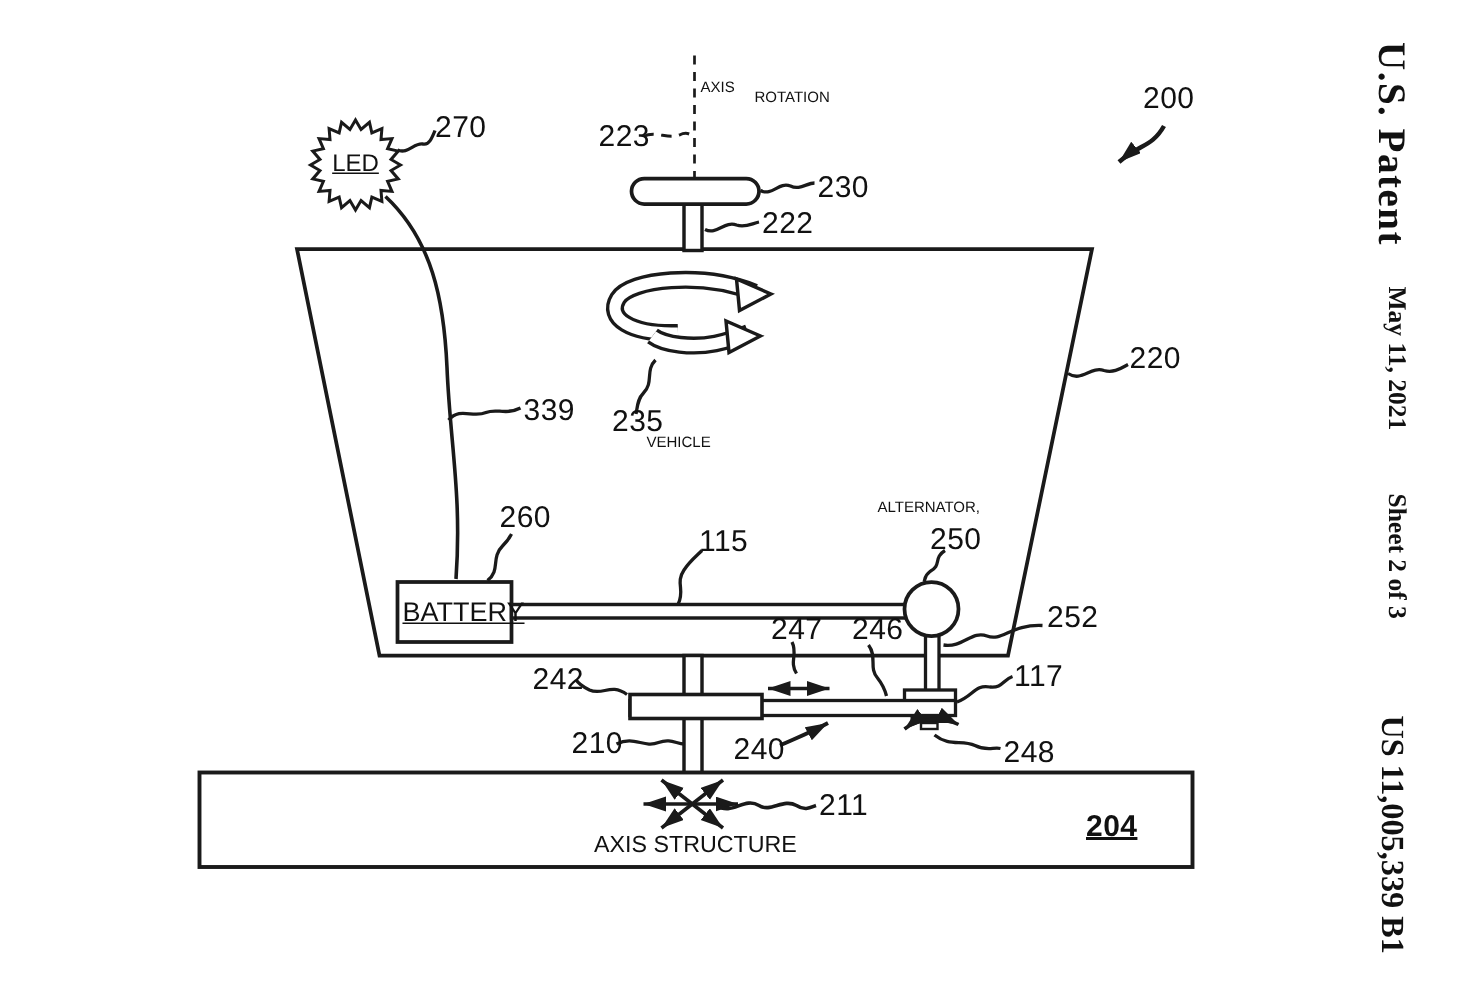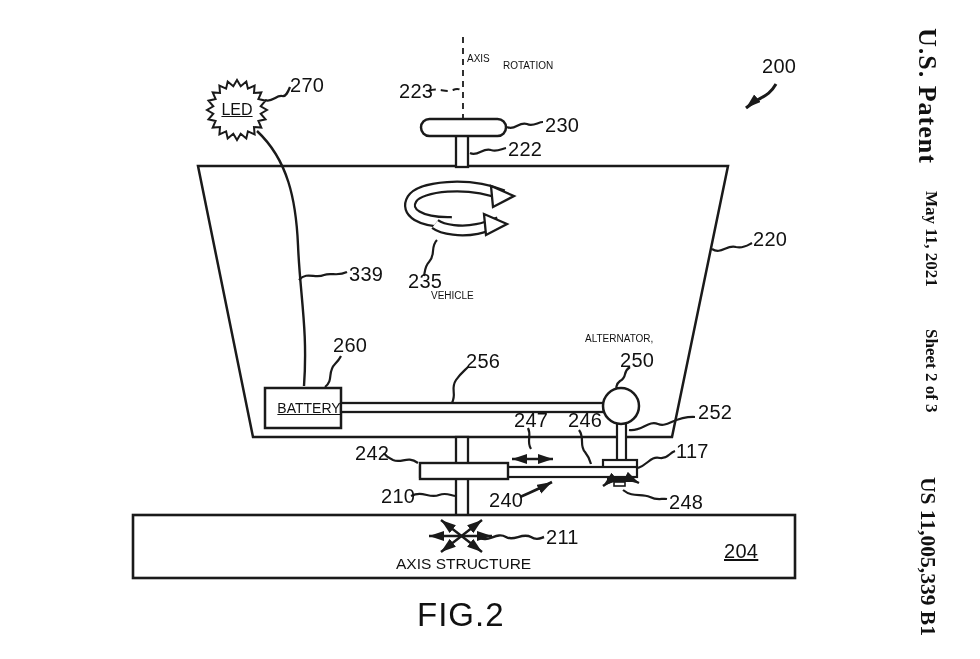--- a/index.html
+++ b/index.html
@@ -4,21 +4,21 @@
 <style>
   html,body{margin:0;padding:0;background:#fff;}
   #page{position:relative;width:980px;height:659px;background:#fff;overflow:hidden;
         font-family:"Liberation Sans",sans-serif;color:#111;}
   #art{position:absolute;left:0;top:0;}
   .lbl{position:absolute;font-size:20px;letter-spacing:.3px;white-space:nowrap;}
   .cap{position:absolute;font-size:10px;white-space:nowrap;}
   .vtext{position:absolute;writing-mode:vertical-rl;font-family:"Liberation Serif",serif;
          font-weight:bold;white-space:nowrap;color:#111;}
   .boxtext{position:absolute;display:flex;align-items:center;justify-content:center;text-decoration:underline;}
-  .underline{text-decoration:underline;}
+  .underline{text-decoration:underline;font-weight:bold;}
   .fig{position:absolute;font-size:33px;letter-spacing:1px;}
 </style>
 </head>
 <body>
 
 <div id="page">
 
   <svg id="art" width="980" height="659" viewBox="0 0 980 659">
     <defs>
       <marker id="ah" markerUnits="userSpaceOnUse" markerWidth="17" markerHeight="12" refX="15" refY="5" orient="auto-start-reverse">
@@ -93,41 +93,40 @@
 
   <div class="lbl" style="left:399px;top:80px">223</div>
   <div class="lbl" style="left:545px;top:114px">230</div>
   <div class="lbl" style="left:508px;top:138px">222</div>
   <div class="lbl" style="left:762px;top:55px">200</div>
   <div class="lbl" style="left:290px;top:74px">270</div>
   <div class="lbl" style="left:753px;top:228px">220</div>
   <div class="lbl" style="left:408px;top:270px">235</div>
   <div class="lbl" style="left:349px;top:263px">339</div>
   <div class="lbl" style="left:333px;top:334px">260</div>
-  <div class="lbl" style="left:466px;top:350px">256</div>
+  <div class="lbl" style="left:466px;top:350px">115</div>
   <div class="lbl" style="left:620px;top:349px">250</div>
   <div class="lbl" style="left:698px;top:401px">252</div>
   <div class="lbl" style="left:514px;top:409px">247</div>
   <div class="lbl" style="left:568px;top:409px">246</div>
   <div class="lbl" style="left:355px;top:442px">242</div>
   <div class="lbl" style="left:676px;top:440px">117</div>
   <div class="lbl" style="left:489px;top:489px">240</div>
   <div class="lbl" style="left:381px;top:485px">210</div>
   <div class="lbl" style="left:669px;top:491px">248</div>
   <div class="lbl" style="left:546px;top:526px">211</div>
   <div class="lbl underline" style="left:724px;top:540px">204</div>
 
   <div class="cap" style="left:467px;top:53px">AXIS</div>
   <div class="cap" style="left:503px;top:60px">ROTATION</div>
   <div class="boxtext" style="left:214px;top:100px;width:46px;height:20px;font-size:16px">LED</div>
   <div class="cap" style="left:431px;top:290px">VEHICLE</div>
-  <div class="boxtext" style="left:265px;top:388px;width:88px;height:40px;font-size:14px">BATTERY</div>
+  <div class="boxtext" style="left:265px;top:388px;width:88px;height:40px;font-size:18px">BATTERY</div>
   <div class="cap" style="left:585px;top:333px">ALTERNATOR,</div>
   <div class="cap" style="left:396px;top:555px;font-size:15.5px">AXIS STRUCTURE</div>
 
-  <div class="fig" style="left:417px;top:596px">FIG.2</div>
 
   <div class="vtext" style="left:912px;top:28px;font-size:26px;letter-spacing:1px">U.S. Patent</div>
   <div class="vtext" style="left:921px;top:191px;font-size:17px">May 11, 2021</div>
   <div class="vtext" style="left:921px;top:329px;font-size:17px">Sheet 2 of 3</div>
   <div class="vtext" style="left:915px;top:477px;font-size:21.5px">US 11,005,339 B1</div>
 
 </div>
 
 </body></html>

